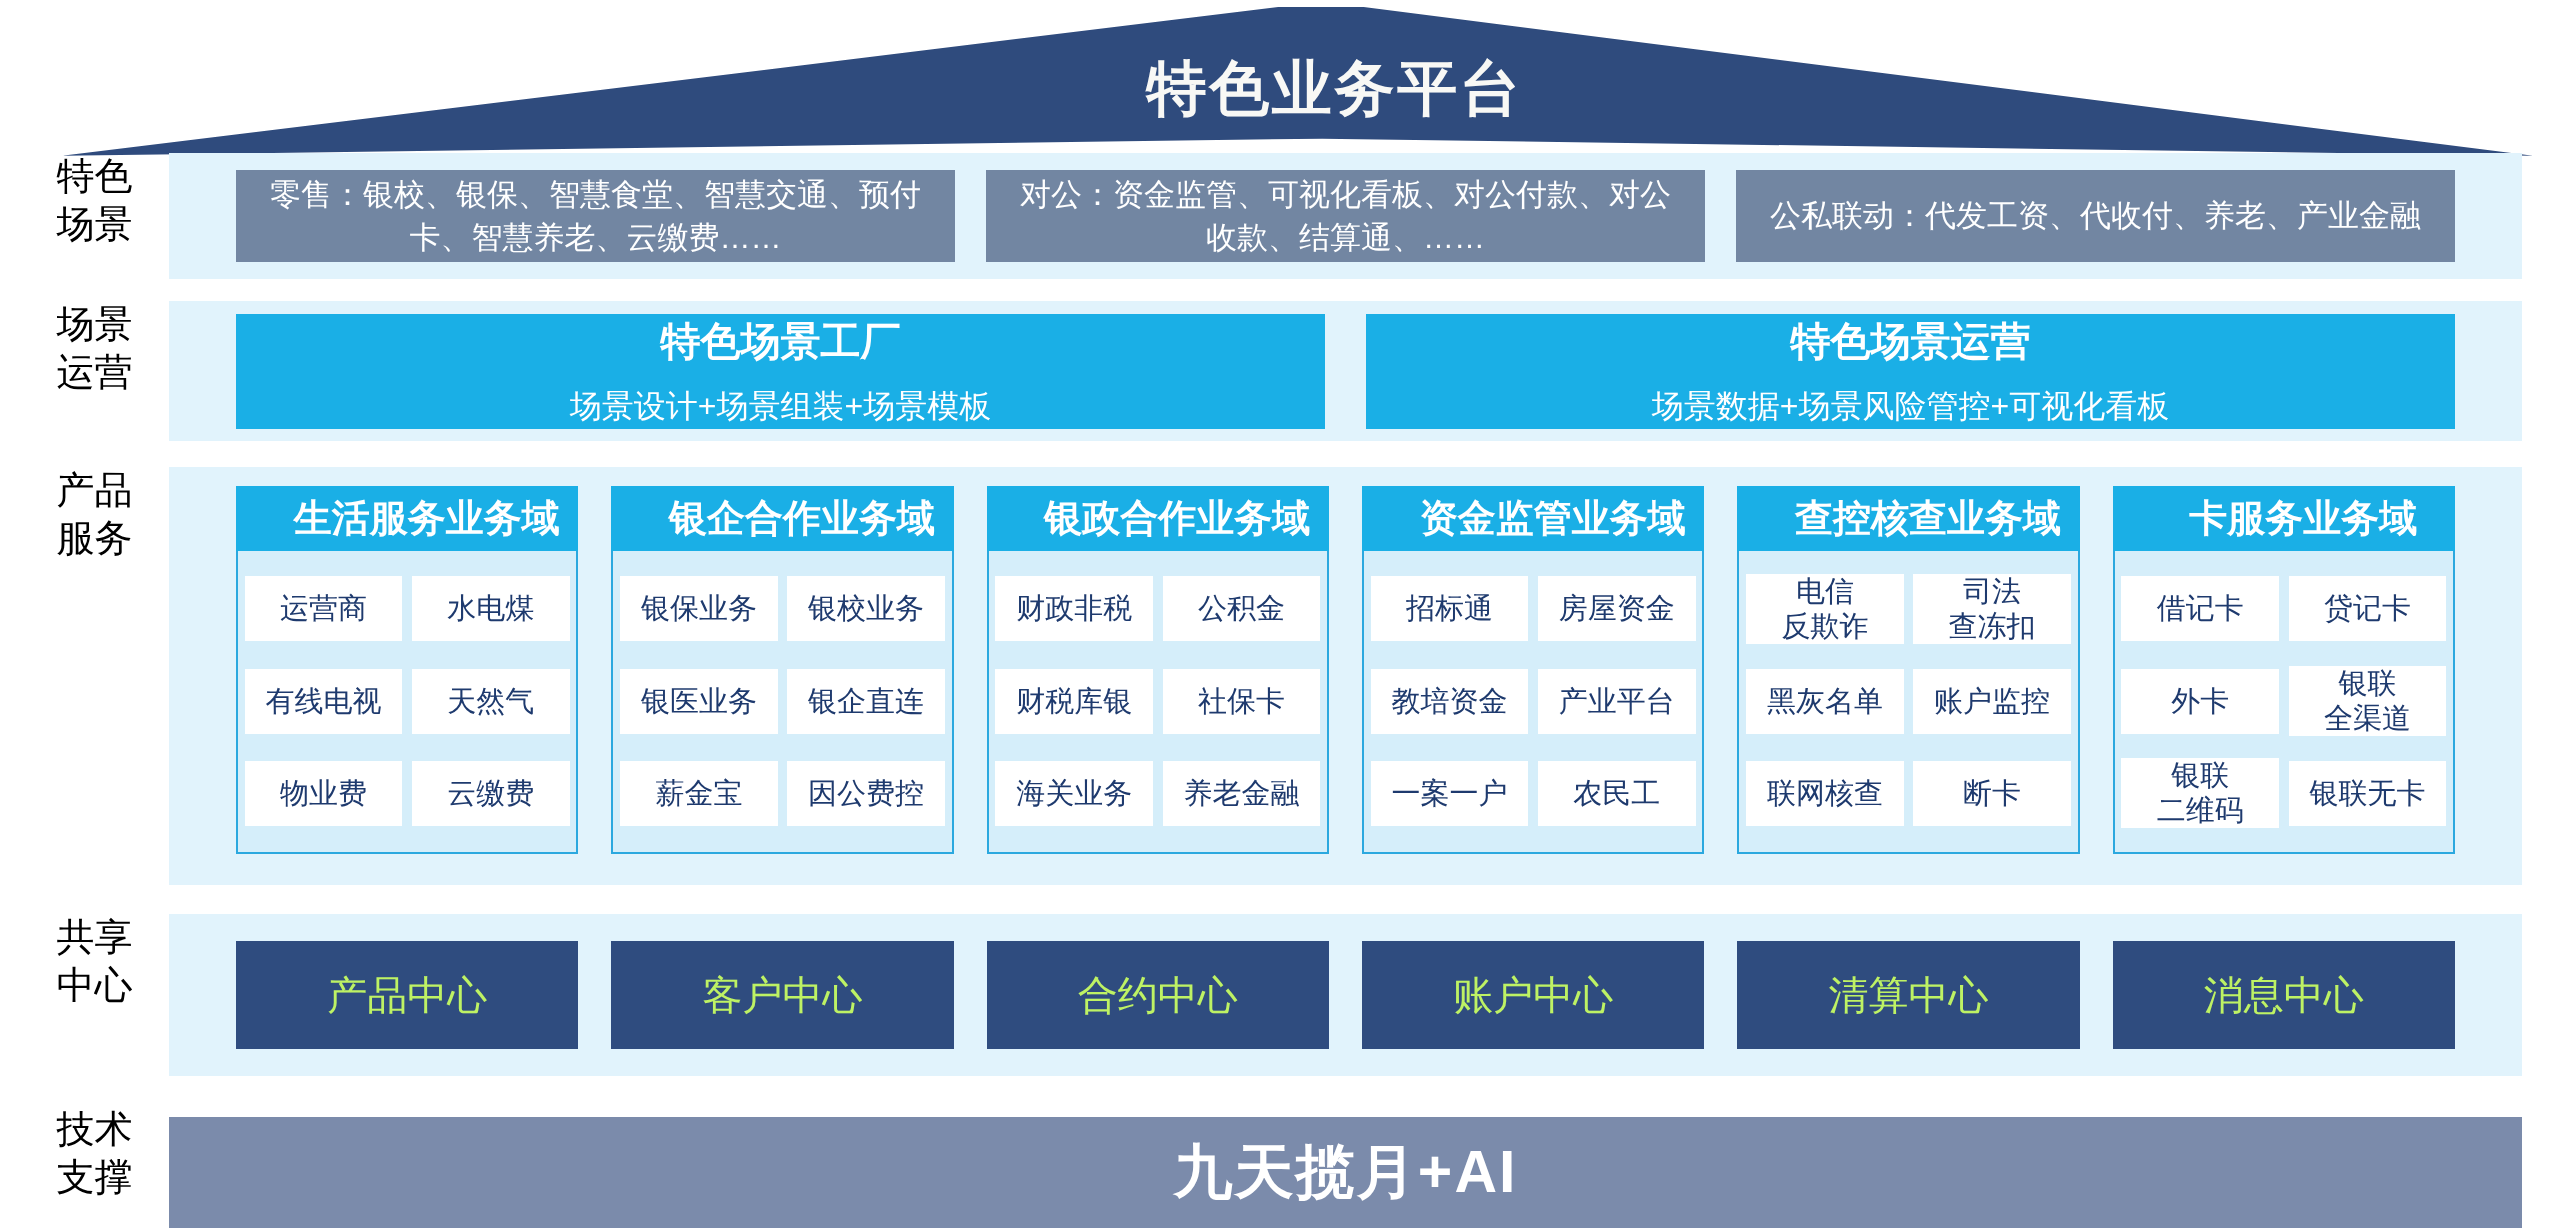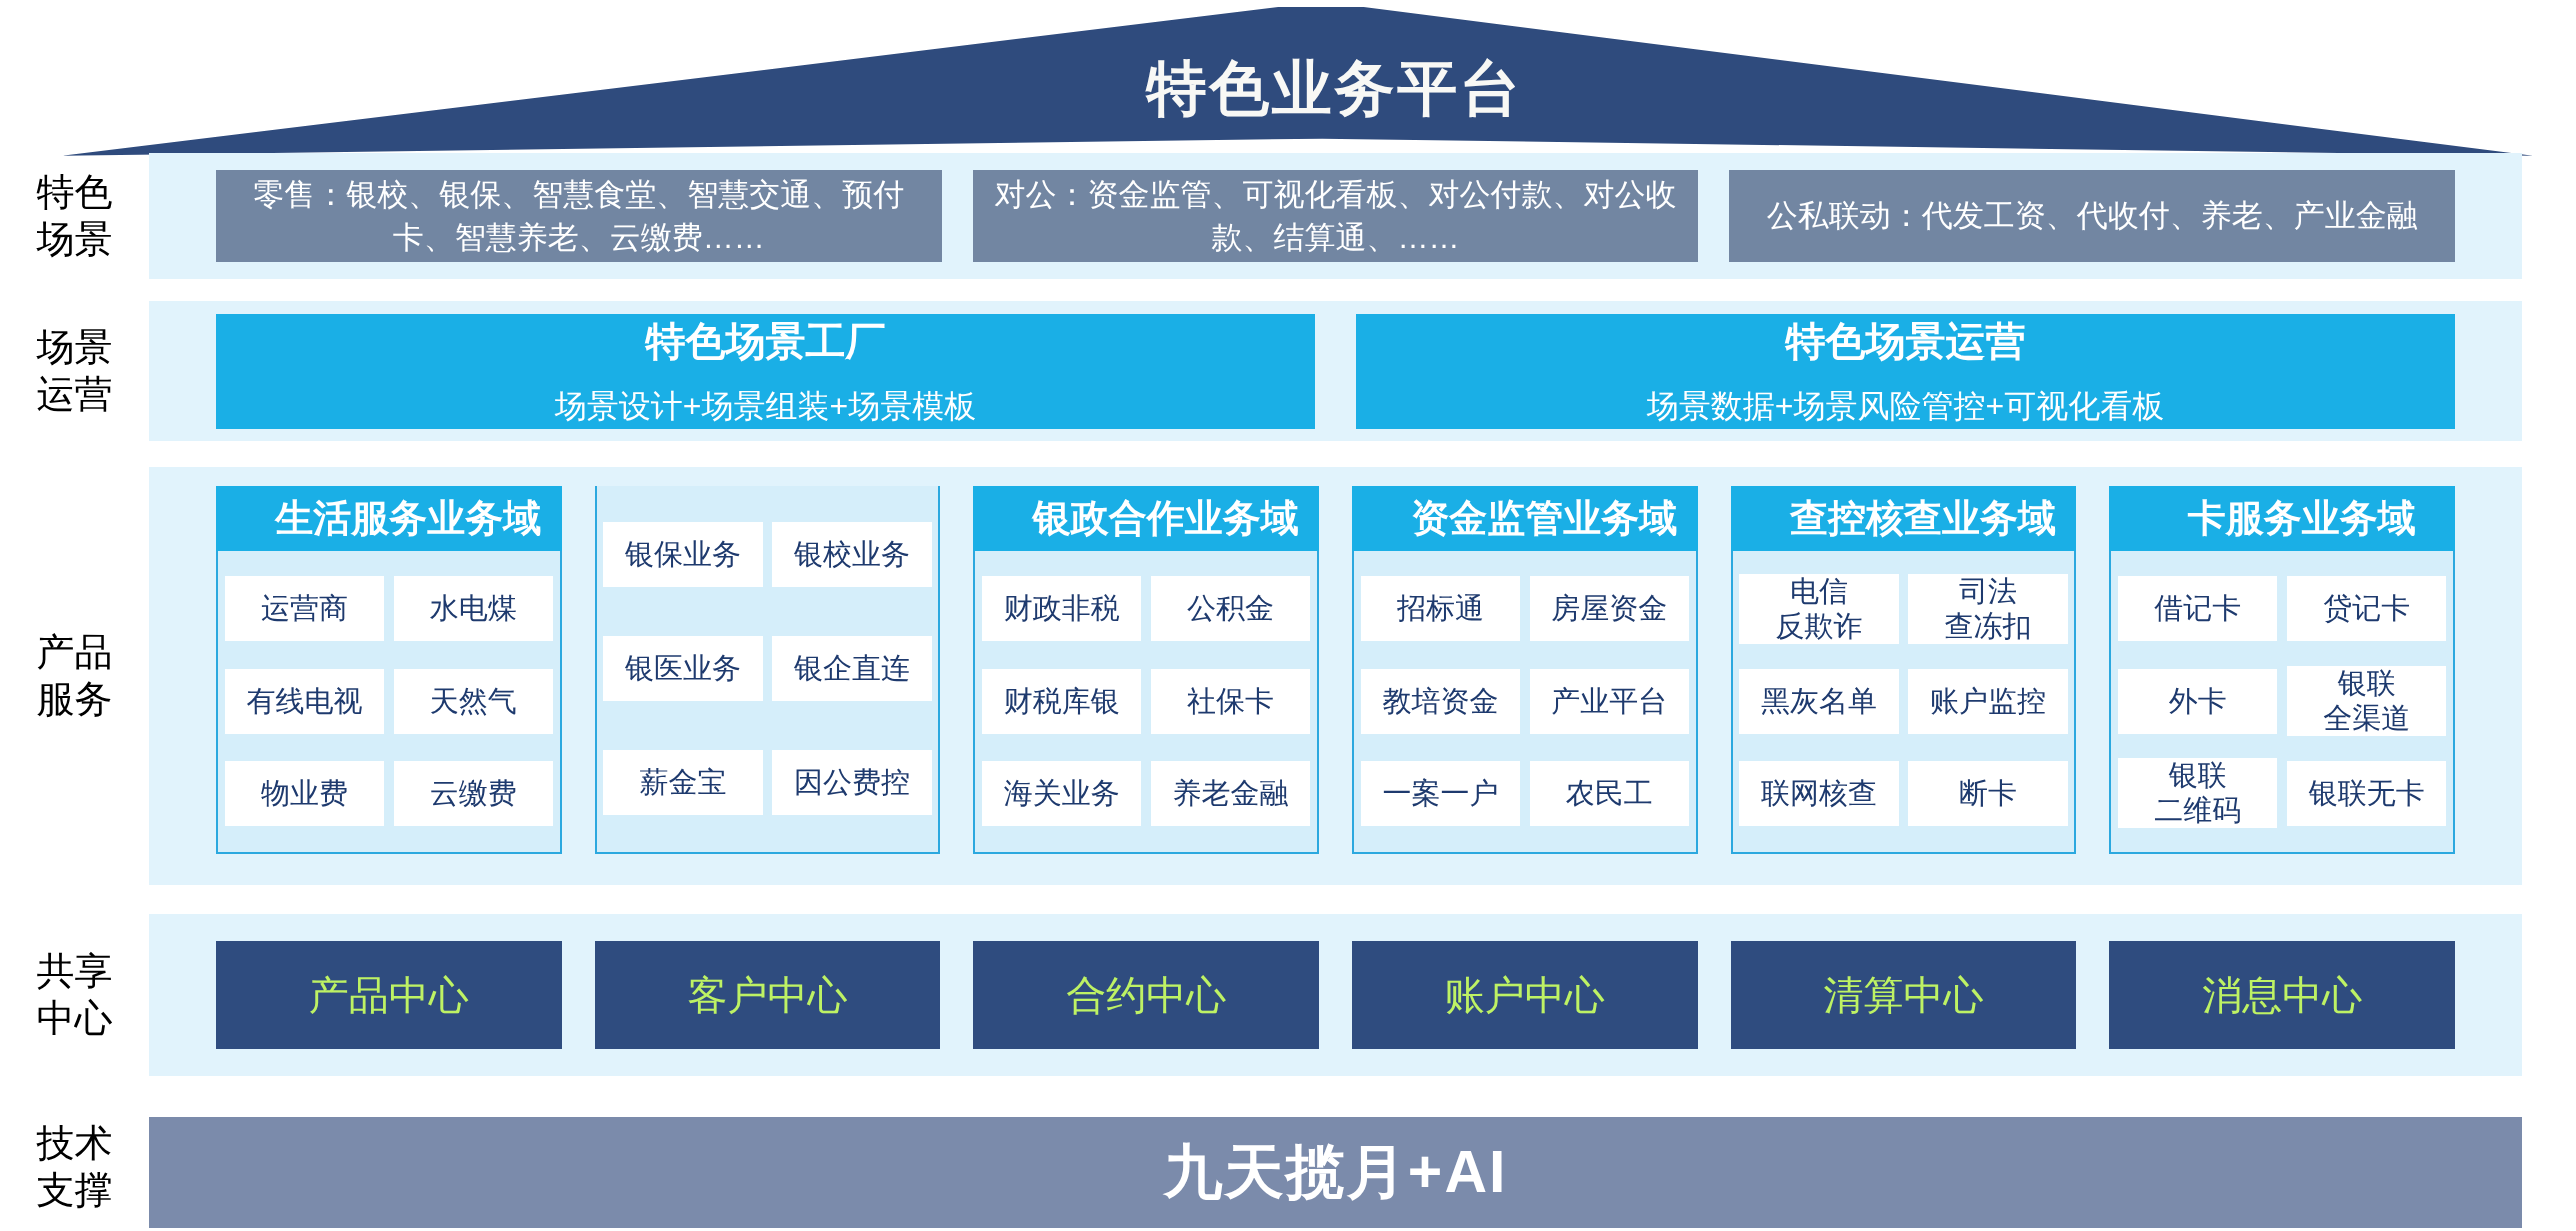--- a/index.html
+++ b/index.html
@@ -18,21 +18,21 @@
   }
   .roof-title{
     position:absolute;left:51.5%;top:55%;
     transform:translate(-50%,-50%);
     color:#F8F8F5;font-size:60px;font-weight:bold;letter-spacing:2.7px;
     white-space:nowrap;
   }
   
   .content{position:absolute;top:153px;left:0;width:2576px;}
   .row{display:flex;padding-right:54px;}
-  .gutter{width:149px;flex:0 0 149px;display:flex;align-items:center;justify-content:center;}
+  .gutter{width:149px;flex:0 0 149px;display:flex;justify-content:center;margin-left:20px;}
   .side-label{
     color:#000;font-size:38px;font-weight:500;line-height:1.25;
     text-align:center;white-space:pre-line;
   }
   .band{
     flex:1;background:#E1F3FC;box-sizing:border-box;
     padding:0 67px;display:flex;align-items:center;
   }
   .mb-a{margin-bottom:22px}.mb-b{margin-bottom:26px}
   .mb-c{margin-bottom:29px}.mb-d{margin-bottom:30px}
@@ -143,20 +143,21 @@
               <div class="cell">天然气</div>
             </div>
             <div class="cell-row">
               <div class="cell">物业费</div>
               <div class="cell">云缴费</div>
             </div>
           </div>
         </div>
 
         <div class="pcol">
+          <div class="pcol-header">银企合作业务域</div>
           <div class="pcol-body">
             <div class="cell-row">
               <div class="cell">银保业务</div>
               <div class="cell">银校业务</div>
             </div>
             <div class="cell-row">
               <div class="cell">银医业务</div>
               <div class="cell">银企直连</div>
             </div>
             <div class="cell-row">

